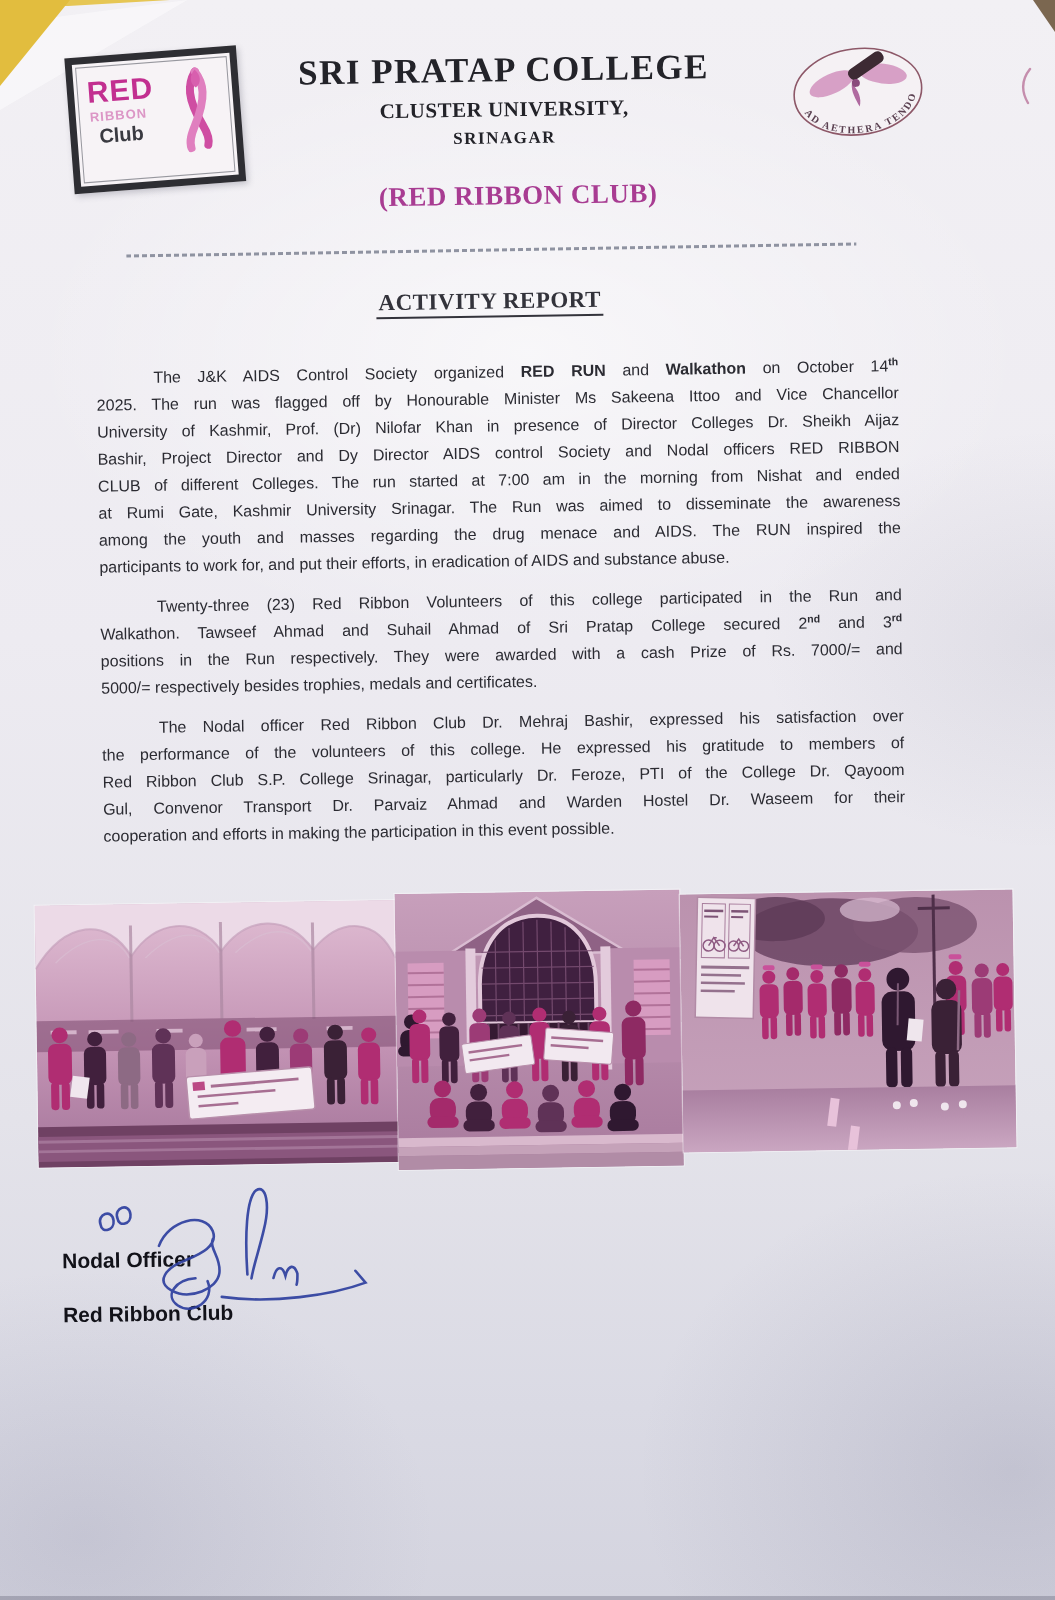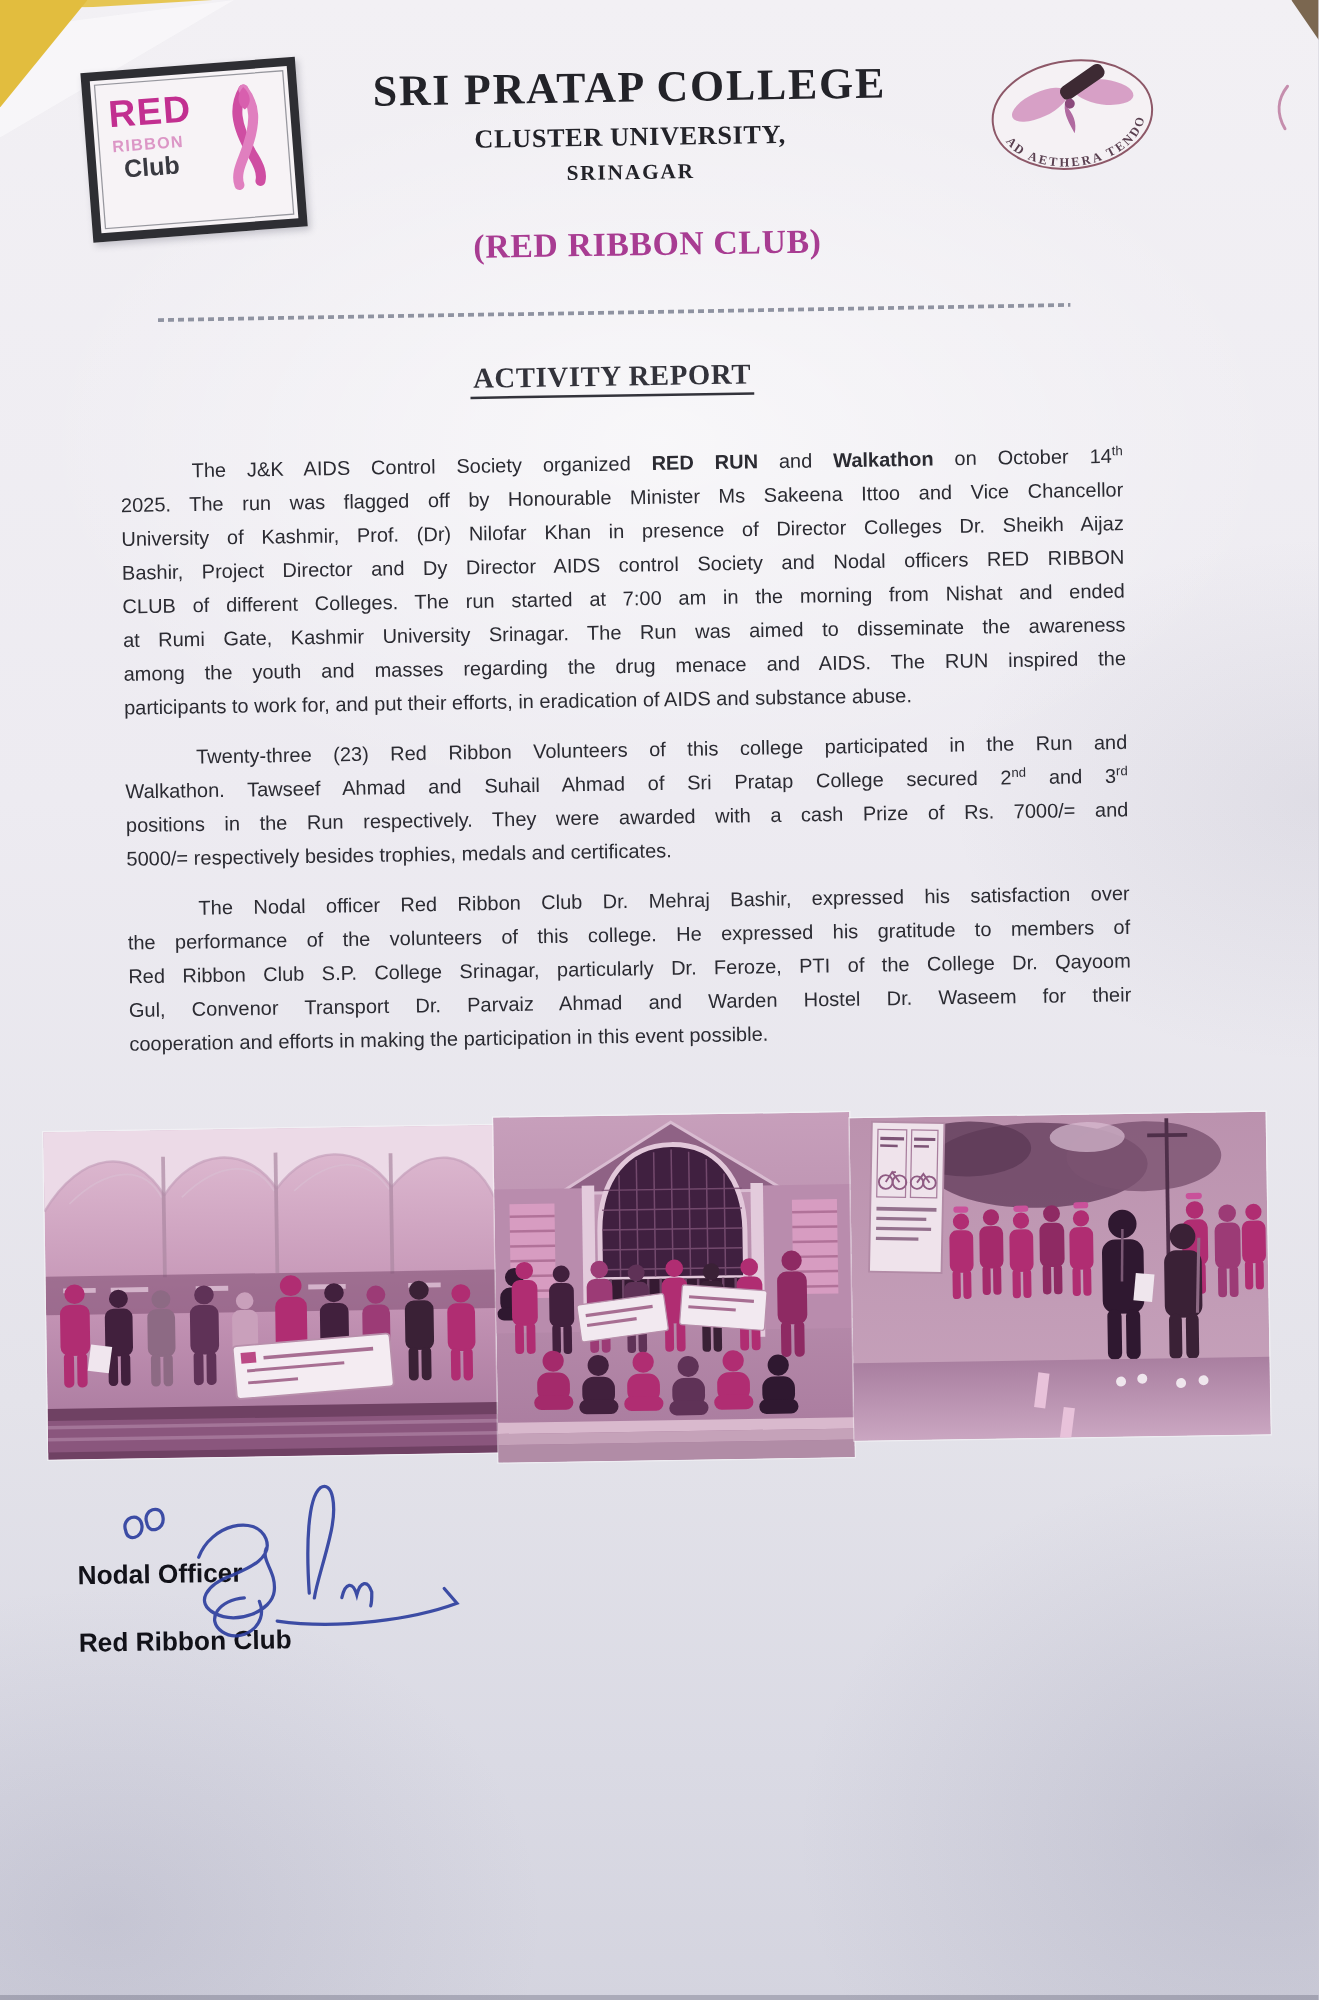--- a/index.html
+++ b/index.html
@@ -60,21 +60,21 @@
     letter-spacing:.5px;border-bottom:2.5px solid #33333b;padding:0 2px 1px;}
 
   
   .body-text{position:absolute;left:103px;top:358px;width:802px;
     font-size:16px;line-height:27px;color:#2b2b32;}
   .para{margin:0 0 13px 0;}
   .tline{text-align:justify;text-align-last:justify;}
   .para .tline:last-child{text-align-last:left;}
   .para .tline:first-child{text-indent:57px;}
   .tline b{font-weight:bold;}
-  .tline sup{font-size:10.5px;vertical-align:6px;line-height:0;}
+  .tline sup{font-size:10.5px;vertical-align:6px;line-height:0;font-weight:bold;}
 
   
   .photo-strip{position:absolute;left:33px;top:890px;width:978px;display:flex;align-items:flex-start;}
   .photo{display:block;box-shadow:0 0 0 1px rgba(255,255,255,.4);}
   .photo1{width:360px;height:262px;margin-top:8px;}
   .photo2{width:285px;height:276px;margin-top:2px;}
   .photo3{width:333px;height:258px;margin-top:7px;}
 
   
   .sig-svg{position:absolute;left:68px;top:1176px;pointer-events:none;}

